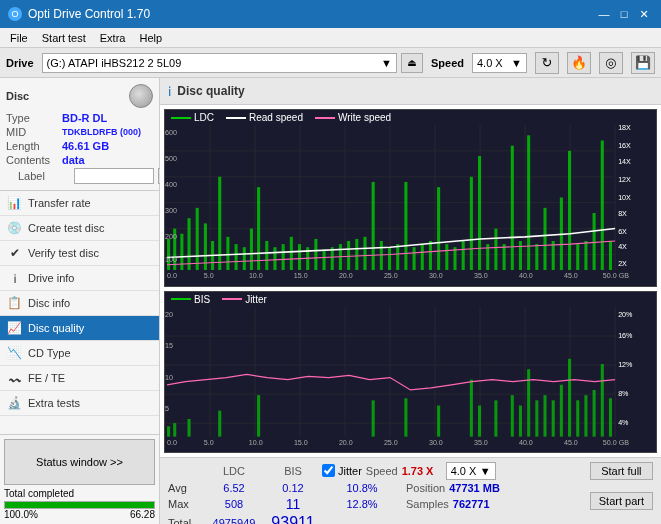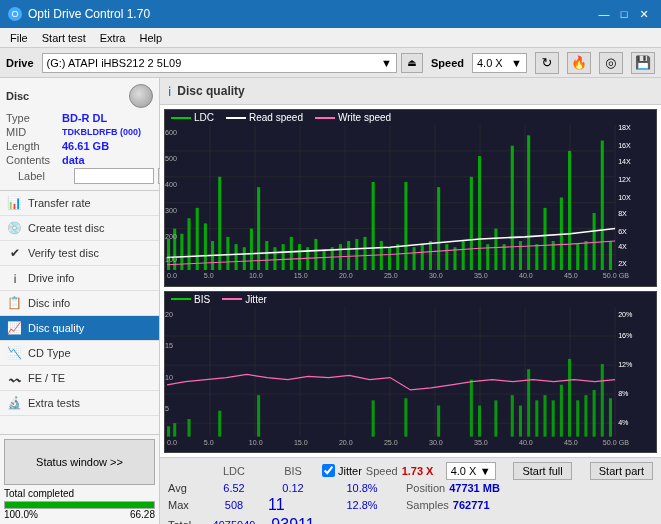--- a/index.html
+++ b/index.html
@@ -65,21 +65,21 @@
     .chart-wrapper { flex: 1; background: #1a1a2e; border: 1px solid #444; position: relative; display: flex; flex-direction: column; }
     .chart-legend { display: flex; gap: 12px; padding: 2px 6px; font-size: 10px; align-items: center; background: #1a1a2e; color: white; }
     .legend-item { display: flex; align-items: center; gap: 3px; }
     .legend-color { width: 20px; height: 2px; }
     .chart-svg-area { flex: 1; position: relative; }
     svg.chart { width: 100%; height: 100%; }
 
     
     .stats-bar { background: #e8e8e8; border-top: 1px solid #ccc; padding: 4px 8px; }
     .jitter-check { display: flex; align-items: center; gap: 3px; font-size: 11px; }
-    .start-btns { display: flex; flex-direction: row; gap: 18px; }
+    .start-btns { display: flex; flex-direction: column; gap: 12px; }
     .start-btn { background: #e0e0e0; border: 1px solid #aaa; padding: 2px 8px; font-size: 11px; cursor: pointer; white-space: nowrap; }
   </style>
 </head>
 <body>
 
 <div class="title-bar">
   <div class="title-bar-left">
     <div class="title-bar-icon">O</div>
     <span class="title-bar-title">Opti Drive Control 1.70</span>
   </div>
@@ -448,21 +448,21 @@
             <span style="min-width:32px; font-size:11px; color:#333;">Avg</span>
             <span style="min-width:60px; text-align:center; font-size:11px; color:#0000cc;">6.52</span>
             <span style="min-width:50px; text-align:center; font-size:11px; color:#0000cc;">0.12</span>
             <span style="min-width:80px; text-align:center; font-size:11px; color:#0000cc;">10.8%</span>
             <span style="font-size:11px; color:#555;">Position</span>
             <span style="font-size:11px; color:#0000cc; font-weight:bold;">47731 MB</span>
           </div>
           <div style="display:flex; gap:4px; align-items:center; margin-bottom:2px;">
             <span style="min-width:32px; font-size:11px; color:#333;">Max</span>
             <span style="min-width:60px; text-align:center; font-size:11px; color:#0000cc;">508</span>
-            <span style="min-width:50px; font-size:16px; color:#0000cc;">11</span>
+            <span style="min-width:50px; text-align:center; font-size:14px; color:#0000cc;">11</span>
             <span style="min-width:80px; text-align:center; font-size:11px; color:#0000cc;">12.8%</span>
             <span style="font-size:11px; color:#555;text-align:right;">Samples</span>
             <span style="font-size:11px; color:#0000cc; font-weight:bold;">762771</span>
           </div>
           <div style="display:flex; gap:4px; align-items:center;">
             <span style="min-width:32px; font-size:11px; color:#333;">Total</span>
             <span style="min-width:60px; text-align:center; font-size:11px; color:#0000cc;">4975949</span>
             <span style="min-width:50px; text-align:center; font-size:16px; color:#0000cc;">93911</span>
           </div>
         </div>

